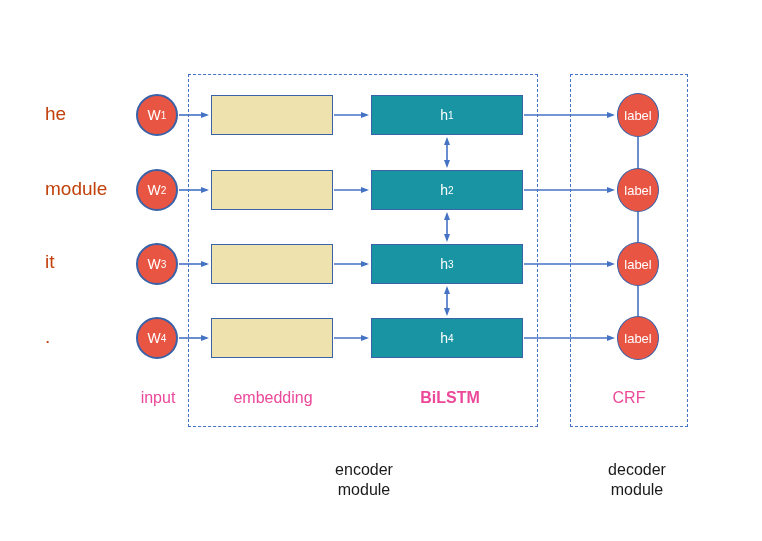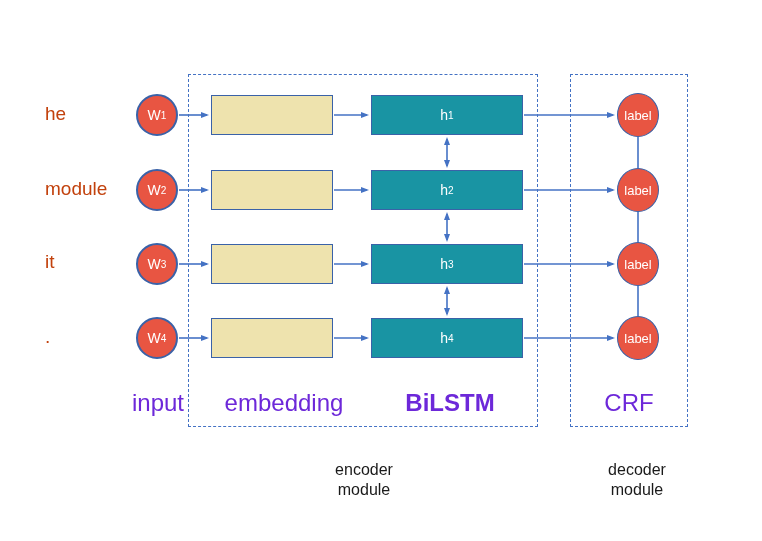--- a/index.html
+++ b/index.html
@@ -29,21 +29,21 @@
                 background:var(--node-red,#E85542);border:1.5px solid var(--node-border,#3A62A8);
                 box-sizing:border-box;display:flex;align-items:center;justify-content:center;
                 color:#fff;font-size:13px;}
 
   .dashed-box{position:absolute;top:74px;height:353px;box-sizing:border-box;
               border:1px dashed var(--module-border,#4472C4);}
   .encoder-box{left:188px;width:350px;}
   .decoder-box{left:570px;width:118px;}
 
   .col-label{position:absolute;top:389px;transform:translateX(-50%);
-             font-size:24px;color:#6d28d9;white-space:nowrap;}
+             font-size:16px;color:#ec4899;white-space:nowrap;}
 
   .module-label{position:absolute;top:460px;transform:translateX(-50%);
                 font-size:16px;line-height:20px;text-align:center;color:#1a1a1a;
                 white-space:pre-line;}
 
   svg.wires{position:absolute;left:0;top:0;pointer-events:none;}
   .wire{stroke:var(--arrow-blue,#4472C4);stroke-width:1.6;fill:none;}
 </style>
 </head>
 <body>
@@ -130,21 +130,21 @@
     <line class="wire" x1="447" y1="139" x2="447" y2="166" marker-start="url(#ah-start)" marker-end="url(#ah-end)"></line>
     <line class="wire" x1="447" y1="214" x2="447" y2="240" marker-start="url(#ah-start)" marker-end="url(#ah-end)"></line>
     <line class="wire" x1="447" y1="288" x2="447" y2="314" marker-start="url(#ah-start)" marker-end="url(#ah-end)"></line>
 
     <line class="wire" x1="638" y1="137" x2="638" y2="168"></line>
     <line class="wire" x1="638" y1="212" x2="638" y2="242"></line>
     <line class="wire" x1="638" y1="286" x2="638" y2="316"></line>
   </svg>
 
   <div class="col-label" style="left:158px;">input</div>
-  <div class="col-label" style="left:284px;text-align:center;">embedding</div>
+  <div class="col-label" style="left:273px;text-align:center;">embedding</div>
   <div class="col-label" style="left:450px;font-weight:bold;">BiLSTM</div>
   <div class="col-label" style="left:629px;">CRF</div>
 
   <div class="module-label" style="left:364px;">encoder
 module</div>
   <div class="module-label" style="left:637px;">decoder
 module</div>
 
 </div>
 

